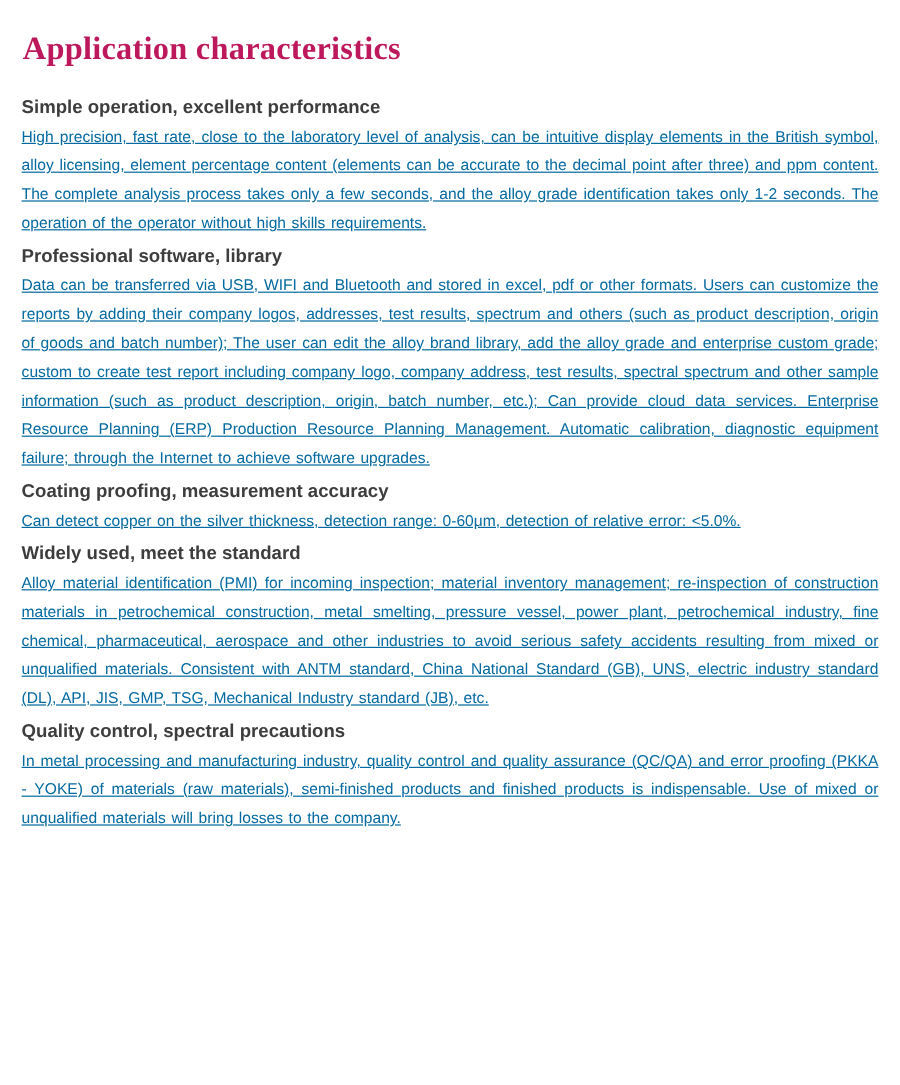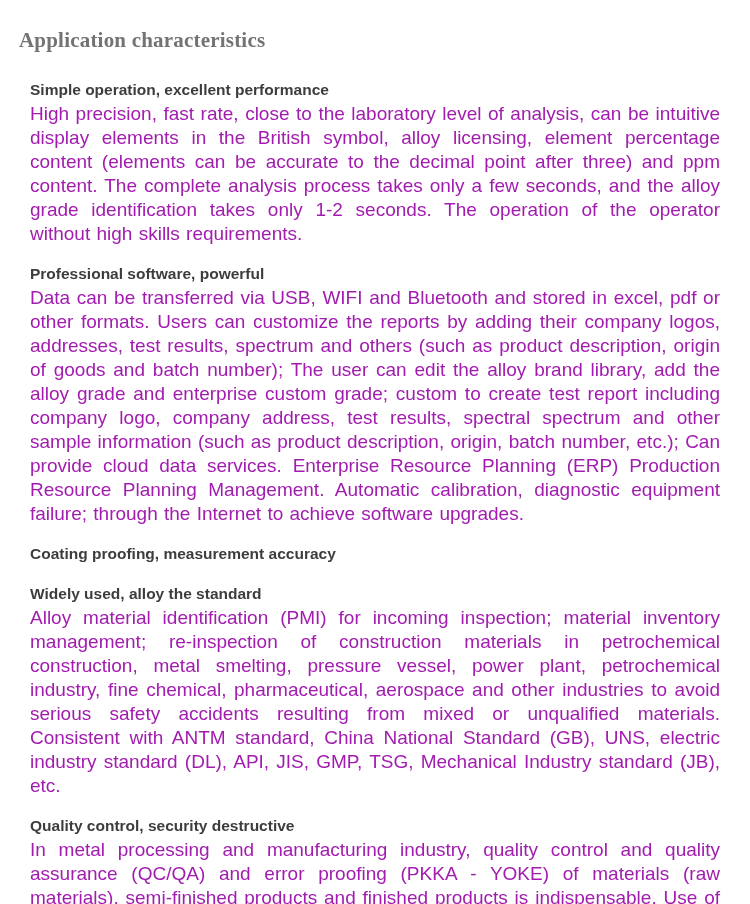--- a/index.html
+++ b/index.html
@@ -15,68 +15,70 @@
     width: 750px;
     height: 904px;
     padding: 28px 14px 0 14px;
     font-family: "Liberation Sans", "DejaVu Sans", sans-serif;
   }
   .page-title {
     margin: 0 0 26px 0;
     padding-left: 5px;
     font-family: "Liberation Serif", "DejaVu Serif", serif;
     font-weight: 700;
-    font-size: 21px;
+    font-size: 27px;
     line-height: 24px;
-    color: #737373;
+    color: #be185d;
     letter-spacing: 0.2px;
   }
-  section { margin: 16px; }
+  section { margin: 4px; }
   .section-heading {
     margin: 0;
     font-size: 15.5px;
     line-height: 24px;
     font-weight: 700;
     color: #3d3d3d;
   }
   .section-paragraph {
     margin: 0;
-    font-size: 19px;
+    font-size: 13px;
     line-height: 24px;
-    color: #a21caf;
+    color: #0369a1;
     text-align: justify;
     text-justify: inter-word;
     word-spacing: 1px;
+    text-decoration: underline;
   }
 </style>
 </head>
 <body>
 
 <div class="page">
   <h1 class="page-title">Application characteristics</h1>
 
   <section>
     <h2 class="section-heading">Simple operation, excellent performance</h2>
     <p class="section-paragraph">High precision, fast rate, close to the laboratory level of analysis, can be intuitive display elements in the British symbol, alloy licensing, element percentage content (elements can be accurate to the decimal point after three) and ppm content. The complete analysis process takes only a few seconds, and the alloy grade identification takes only 1-2 seconds. The operation of the operator without high skills requirements.</p>
   </section>
 
   <section>
   </section>
 
   <section>
-    <h2 class="section-heading">Professional software, powerful</h2>
+    <h2 class="section-heading">Professional software, library</h2>
     <p class="section-paragraph">Data can be transferred via USB, WIFI and Bluetooth and stored in excel, pdf or other formats. Users can customize the reports by adding their company logos, addresses, test results, spectrum and others (such as product description, origin of goods and batch number); The user can edit the alloy brand library, add the alloy grade and enterprise custom grade; custom to create test report including company logo, company address, test results, spectral spectrum and other sample information (such as product description, origin, batch number, etc.); Can provide cloud data services. Enterprise Resource Planning (ERP) Production Resource Planning Management. Automatic calibration, diagnostic equipment failure; through the Internet to achieve software upgrades.</p>
   </section>
 
   <section>
     <h2 class="section-heading">Coating proofing, measurement accuracy</h2>
+    <p class="section-paragraph">Can detect copper on the silver thickness, detection range: 0-60μm, detection of relative error: &lt;5.0%.</p>
   </section>
 
   <section>
-    <h2 class="section-heading">Widely used, alloy the standard</h2>
+    <h2 class="section-heading">Widely used, meet the standard</h2>
     <p class="section-paragraph">Alloy material identification (PMI) for incoming inspection; material inventory management; re-inspection of construction materials in petrochemical construction, metal smelting, pressure vessel, power plant, petrochemical industry, fine chemical, pharmaceutical, aerospace and other industries to avoid serious safety accidents resulting from mixed or unqualified materials. Consistent with ANTM standard, China National Standard (GB), UNS, electric industry standard (DL), API, JIS, GMP, TSG, Mechanical Industry standard (JB), etc.</p>
   </section>
 
   <section>
-    <h2 class="section-heading">Quality control, security destructive</h2>
+    <h2 class="section-heading">Quality control, spectral precautions</h2>
     <p class="section-paragraph">In metal processing and manufacturing industry, quality control and quality assurance (QC/QA) and error proofing (PKKA - YOKE) of materials (raw materials), semi-finished products and finished products is indispensable. Use of mixed or unqualified materials will bring losses to the company.</p>
   </section>
 </div>
 
 </body></html>

